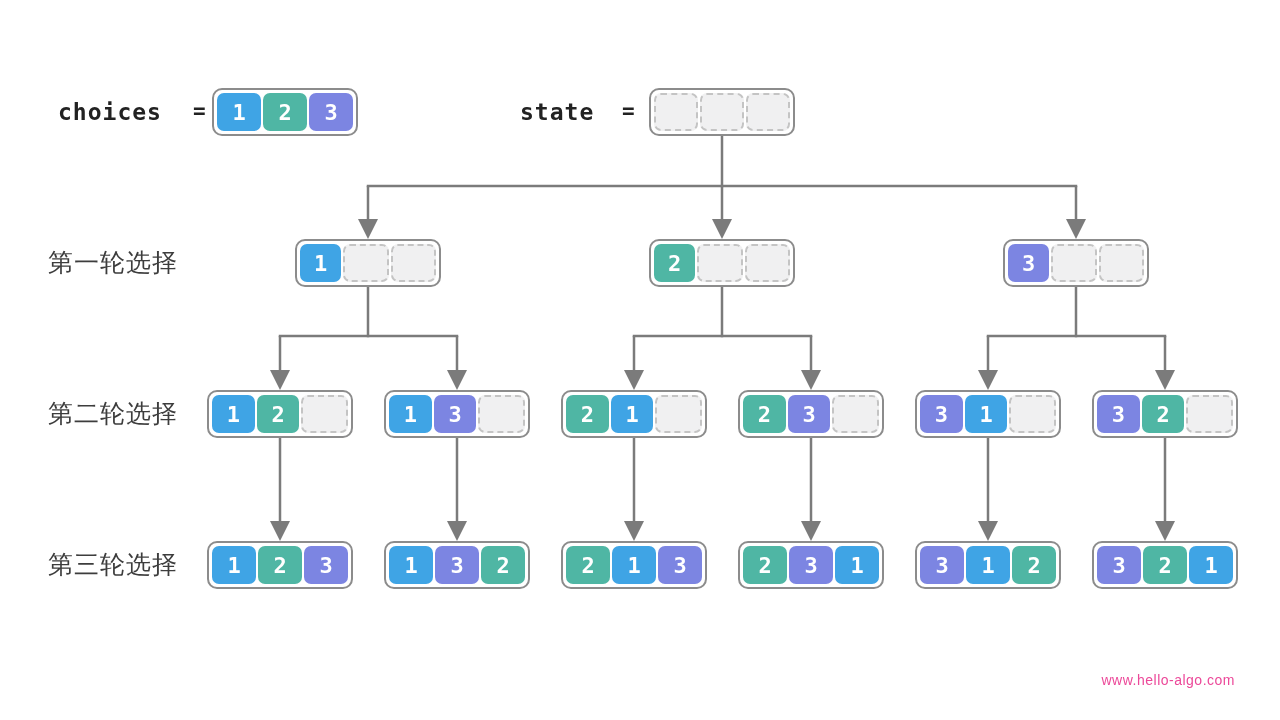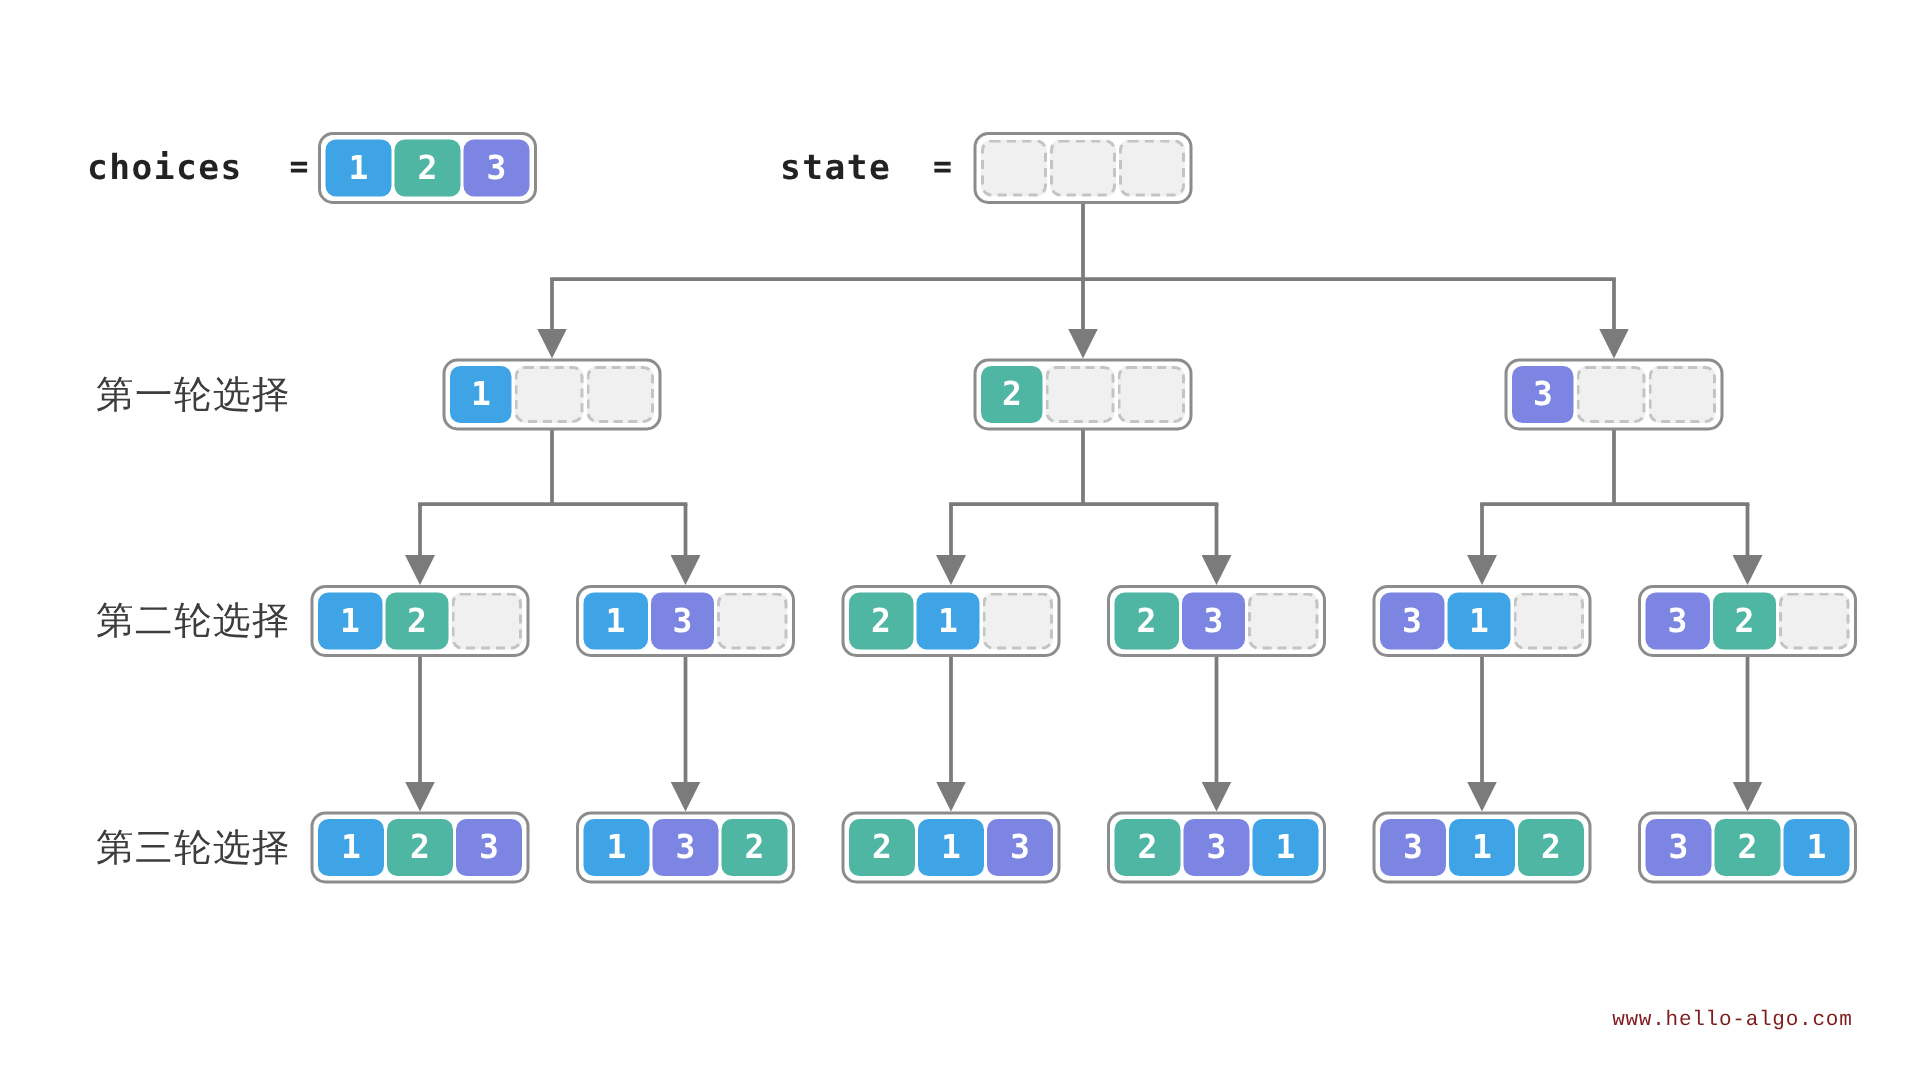--- a/index.html
+++ b/index.html
@@ -29,28 +29,28 @@
     flex:1; border-radius:7px; box-sizing:border-box;
     display:flex; align-items:center; justify-content:center;
     font-family:"DejaVu Sans Mono", monospace; font-weight:bold;
     font-size:22px; color:#ffffff;
   }
   .cell.empty {
     background:#F0F0F1;
     border:2px dashed #C4C4C4;
   }
   .row-label {
-    position:absolute; left:64px; height:30px; line-height:30px;
+    position:absolute; left:48px; height:30px; line-height:30px;
     font-size:25px; color:#3D3D3D; letter-spacing:1px;
     font-family:"DejaVu Sans", sans-serif;
   }
   .watermark {
     position:absolute; right:45px; top:672px;
-    font-family:Liberation Mono, monospace;
-    font-size:14px; color:#7f1d1d; letter-spacing:0.5px;
+    font-family:Liberation Sans, sans-serif;
+    font-size:14px; color:#ec4899; letter-spacing:0.5px;
   }
 </style>
 </head>
 <body>
 
 <div class="canvas">
 
   <svg class="connectors" id="connectors" viewBox="0 0 1280 720" xmlns="http://www.w3.org/2000/svg">
     <defs>
       <marker id="arrowhead" viewBox="0 0 10 10" refX="7" refY="5" markerWidth="8" markerHeight="8" orient="auto">

